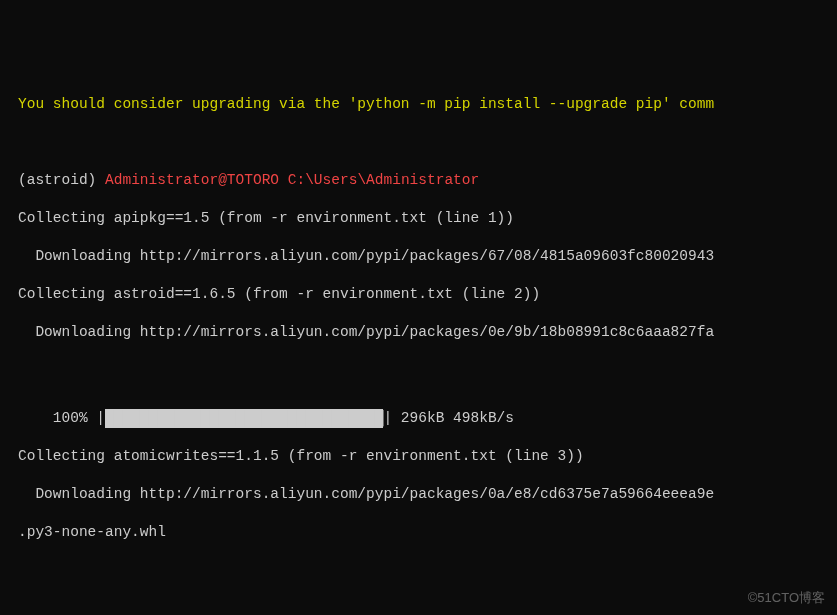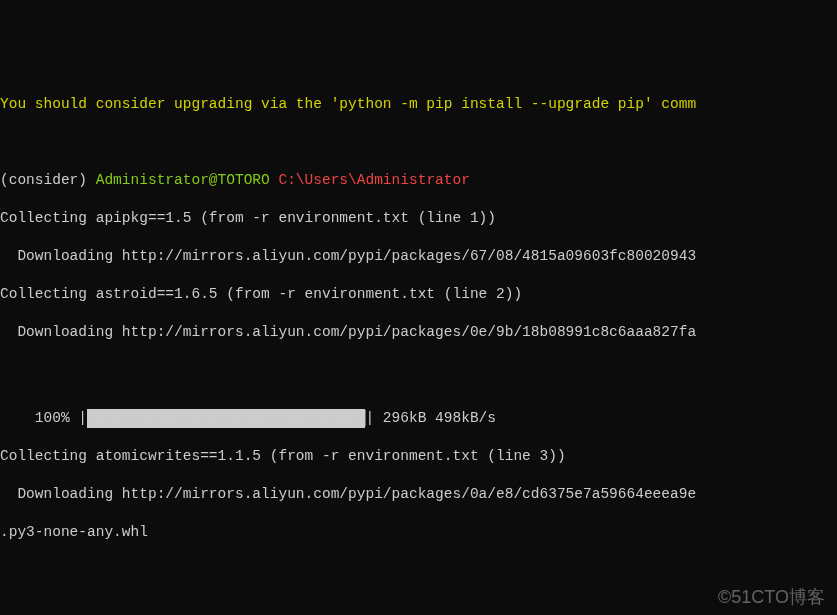--- a/index.html
+++ b/index.html
@@ -23,59 +23,60 @@
       color: #cccccc;
       white-space: pre;
     }
     .warning {
       color: #d4d400;
     }
     .env-name {
       color: #cccccc;
     }
     .user-host {
-      color: #84cc16;
+      color: #ef4444;
     }
     .path {
       color: #ef4444;
     }
     .prompt {
       color: #cccccc;
     }
     .line {
       display: block;
       white-space: pre;
+      padding-left: 18px;
     }
     .progress-bar {
       white-space: pre;
       margin-top: 48px;
     }
     .filled {
       background: #cccccc;
       color: #cccccc;
       display: inline-block;
     }
     .watermark {
       position: absolute;
       bottom: 8px;
       right: 12px;
       color: rgba(255,255,255,0.35);
-      font-size: 18px;
+      font-size: 13px;
       font-family: sans-serif;
     }
   </style>
 </head>
 <body>
 
 
 
 <div class="terminal">
 <span class="line warning">You should consider upgrading via the 'python -m pip install --upgrade pip' comm</span>
 <span class="line"> </span>
-<span class="line"><span class="env-name">(consider)</span> <span class="user-host">Administrator@TOTORO</span> <span class="path">C:\Users\Administrator</span></span>
+<span class="line"><span class="env-name">(astroid)</span> <span class="user-host">Administrator@TOTORO</span> <span class="path">C:\Users\Administrator</span></span>
 <span class="line">Collecting apipkg==1.5 (from -r environment.txt (line 1))</span>
 <span class="line">  Downloading http://mirrors.aliyun.com/pypi/packages/67/08/4815a09603fc80020943</span>
 <span class="line">Collecting astroid==1.6.5 (from -r environment.txt (line 2))</span>
 <span class="line">  Downloading http://mirrors.aliyun.com/pypi/packages/0e/9b/18b08991c8c6aaa827fa</span>
 <span class="line progress-bar"><span>    100% |</span><span class="filled">████████████████████████████████</span><span>| 296kB 498kB/s</span></span>
 <span class="line">Collecting atomicwrites==1.1.5 (from -r environment.txt (line 3))</span>
 <span class="line">  Downloading http://mirrors.aliyun.com/pypi/packages/0a/e8/cd6375e7a59664eeea9e</span>
 <span class="line">.py3-none-any.whl</span>
 
 

